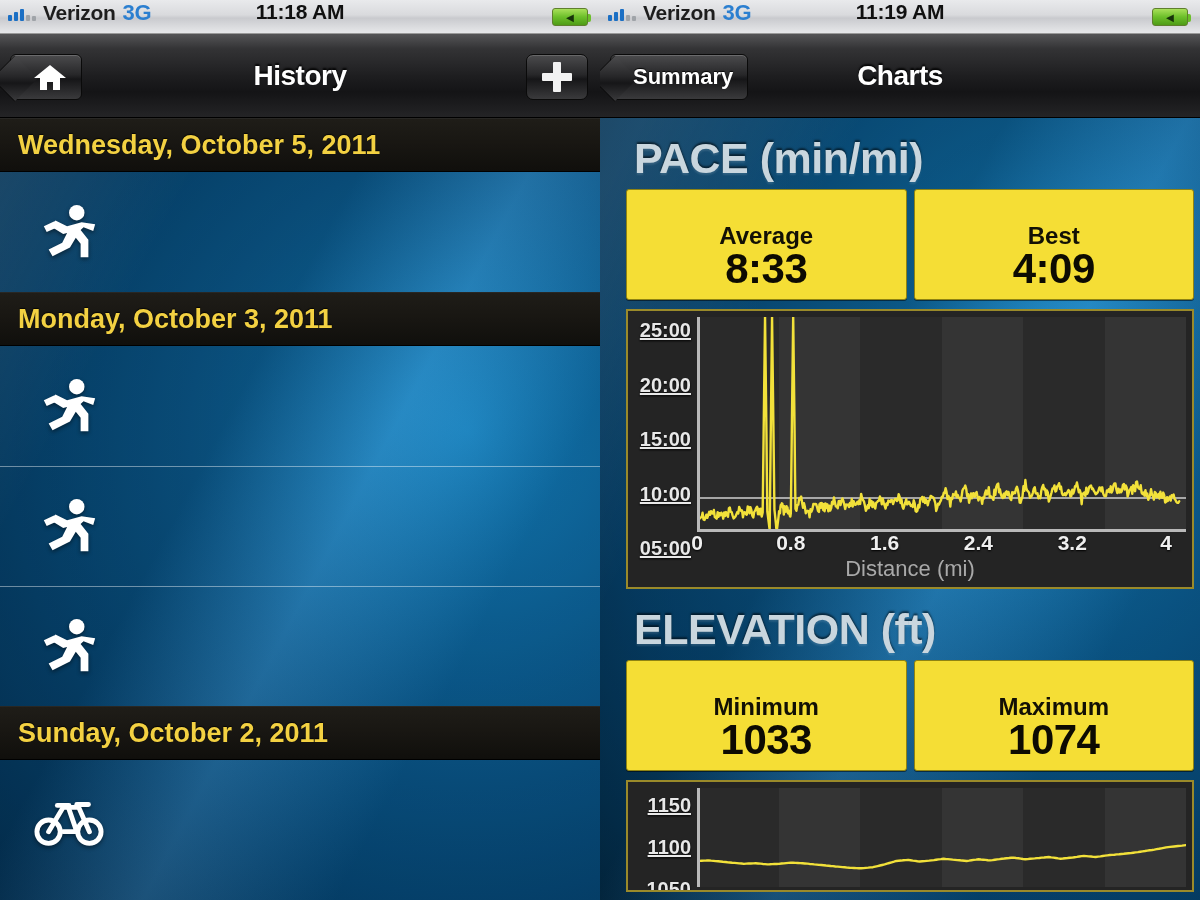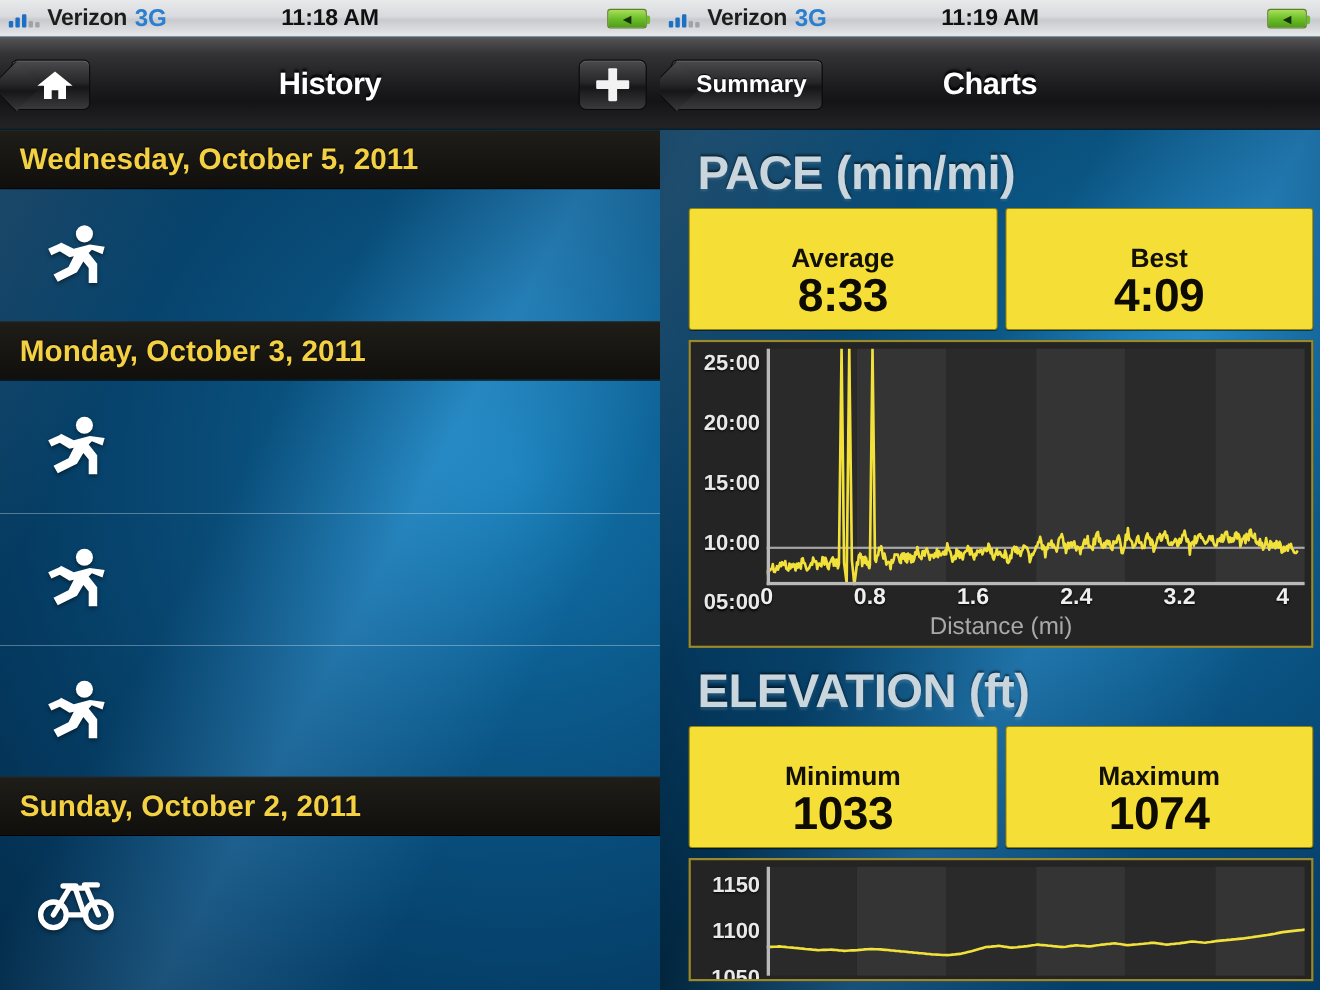--- a/index.html
+++ b/index.html
@@ -13,21 +13,21 @@
 
   
   .phone { position:relative; width:600px; height:900px; overflow:hidden; background:#0a4d72; }
   .phone.left  { }
   .phone.right { }
 
   
   .statusbar {
     position:relative; height:34px; width:100%;
     background:linear-gradient(to bottom,#e9eaec 0%,#d9dadd 45%,#c9cace 55%,#e7e8ea 100%);
-    display:flex; align-items:center; padding:16px 8px;
+    display:flex; align-items:flex-start; padding:0 8px;
     border-bottom:1px solid #9a9a9a;
   }
   .sb-left { display:flex; align-items:center; gap:7px; }
   .signal { display:flex; align-items:flex-end; gap:2px; height:16px; }
   .signal i { display:block; width:4px; background:#1b6fc4; border-radius:1px; }
   .signal i:nth-child(1){height:6px;}
   .signal i:nth-child(2){height:9px;}
   .signal i:nth-child(3){height:12px;}
   .signal i.off{background:#9fa3a8;height:6px;}
   .signal i.off2{background:#9fa3a8;height:5px;}
@@ -179,20 +179,21 @@
   .ylabels {
     position:absolute; left:0; top:0; bottom:0; width:66px;
     display:flex; flex-direction:column; justify-content:space-between;
     padding:6px 0 26px; z-index:3;
   }
   .plot-elev .ylabels { padding:10px 0 0; justify-content:flex-start; gap:22px; }
   .ylabels span {
     color:#e8e8e8; font-size:20px; font-weight:bold;
     text-align:right; padding-right:6px; line-height:1;
     text-shadow:0 1px 2px #000;
+    text-decoration:underline;
   }
   .plotarea {
     position:absolute; left:66px; right:3px; top:3px; bottom:3px;
   }
   .plot-pace .plotarea { bottom:52px; }
   .plot-elev .plotarea { bottom:0; }
   .bands { position:absolute; inset:0; display:flex; }
   .bands div { flex:1; }
   .bands div:nth-child(odd){ background:#2a2a2a; }
   .bands div:nth-child(even){ background:#343434; }

